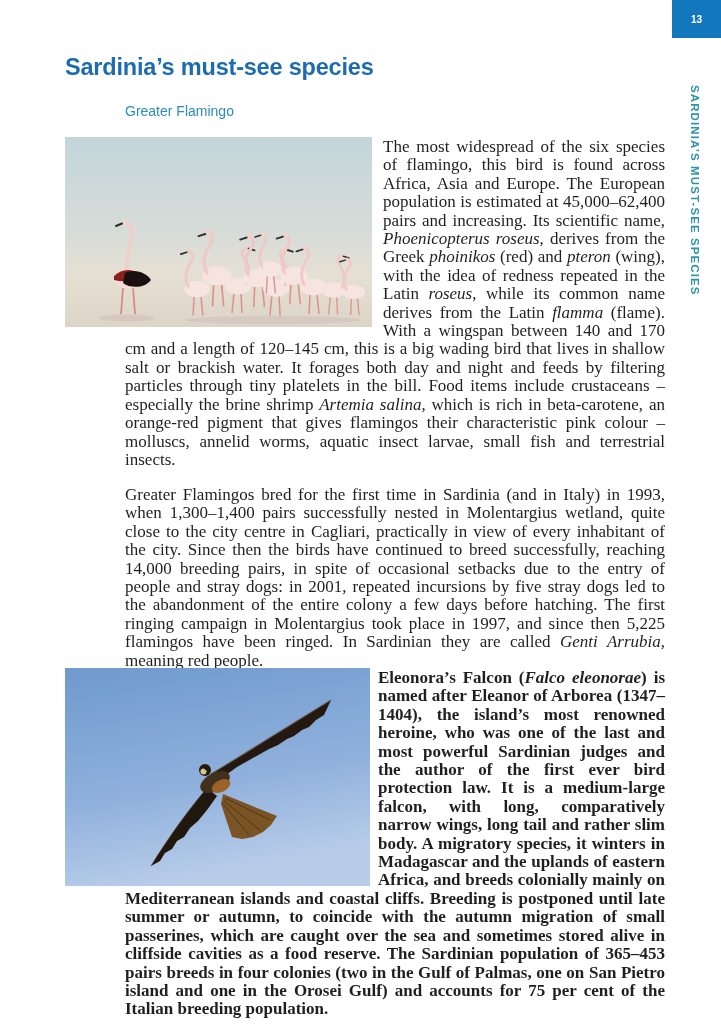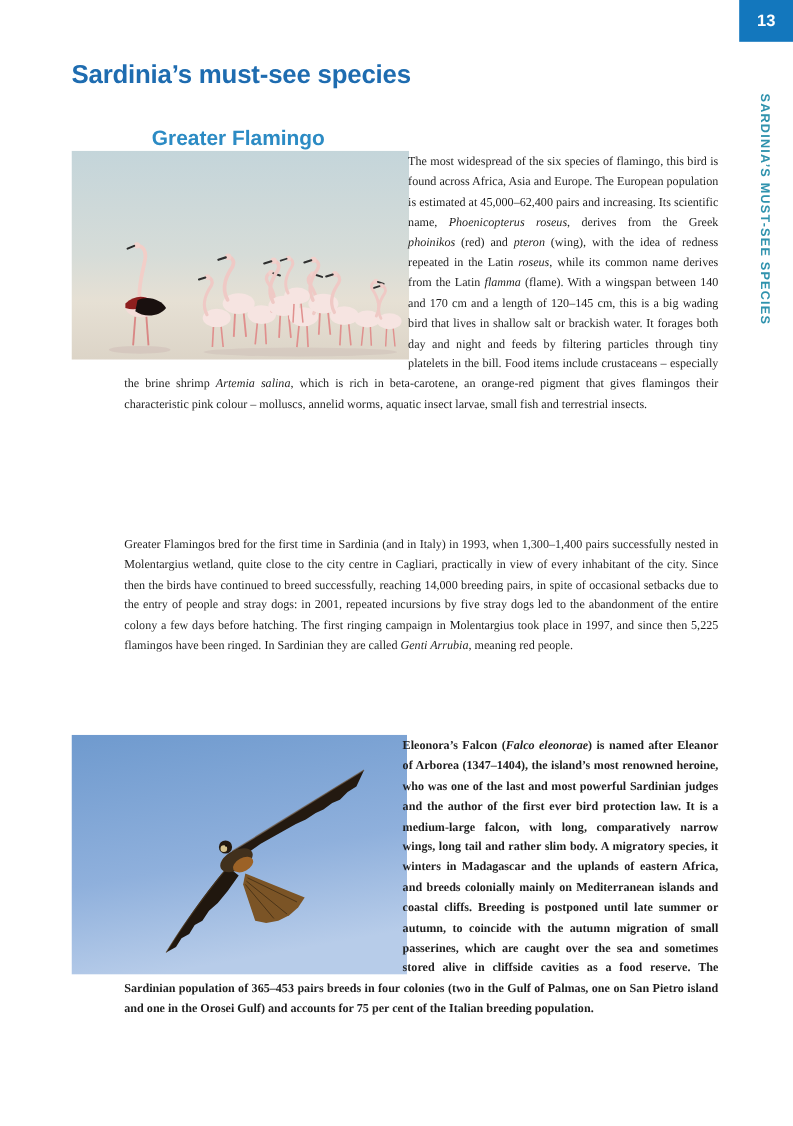--- a/index.html
+++ b/index.html
@@ -13,51 +13,51 @@
     color:var(--body_text,#222);
   }
   
   .page-tab{
     position:absolute;left:672px;top:0;width:49px;height:38px;
     background:var(--page_tab_blue,#1377bd);
     display:flex;align-items:center;justify-content:center;
   }
   .page-tab span{
     color:#ffffff;font-family:"Liberation Sans",sans-serif;
-    font-weight:bold;font-size:15px;
+    font-weight:bold;font-size:10px;
   }
   
   .side-label{
     position:absolute;top:85px;right:20px;
     writing-mode:vertical-rl;
     font-family:"Liberation Sans",sans-serif;
     font-weight:bold;font-size:11.5px;letter-spacing:1.1px;
     color:var(--sidebar_teal,#2f92ad);
     white-space:nowrap;
   }
   .title{
     position:absolute;left:65px;top:54px;margin:0;
     font-family:"Liberation Sans",sans-serif;
     font-weight:bold;font-size:23.5px;letter-spacing:-0.2px;
     color:var(--title_blue,#1e6cb0);
   }
   .h2{
-    position:absolute;left:125px;margin:13px;
+    position:absolute;left:125px;margin:0;
     font-family:"Liberation Sans",sans-serif;
-    font-weight:bold;font-size:19px;
+    font-weight:normal;font-size:14px;
     color:var(--heading_blue,#2c8bc4);
   }
   .h2-flamingo{top:103px;}
   .h2-falcon{top:633px;}
   .photo{position:absolute;line-height:0;}
   .photo-flamingo{left:65px;top:137px;width:307px;height:190px;}
   .photo-falcon{left:65px;top:668px;width:305px;height:218px;}
   .body{
-    position:absolute;left:113px;width:540px;margin:0;
-    font-size:11px;line-height:18.4px;
+    position:absolute;left:125px;width:540px;margin:0;
+    font-size:17px;line-height:18.4px;
     text-align:justify;text-justify:inter-word;
     color:var(--body_text,#222);
   }
   .para1{top:138px;}
   .para2{top:460px;margin-top:26px;}
   .para3{top:669px;font-weight:bold;}
   .spacer{float:left;}
   .spacer-flamingo{width:258px;height:196px;}
   .spacer-falcon{width:253px;height:214px;}
 </style>

